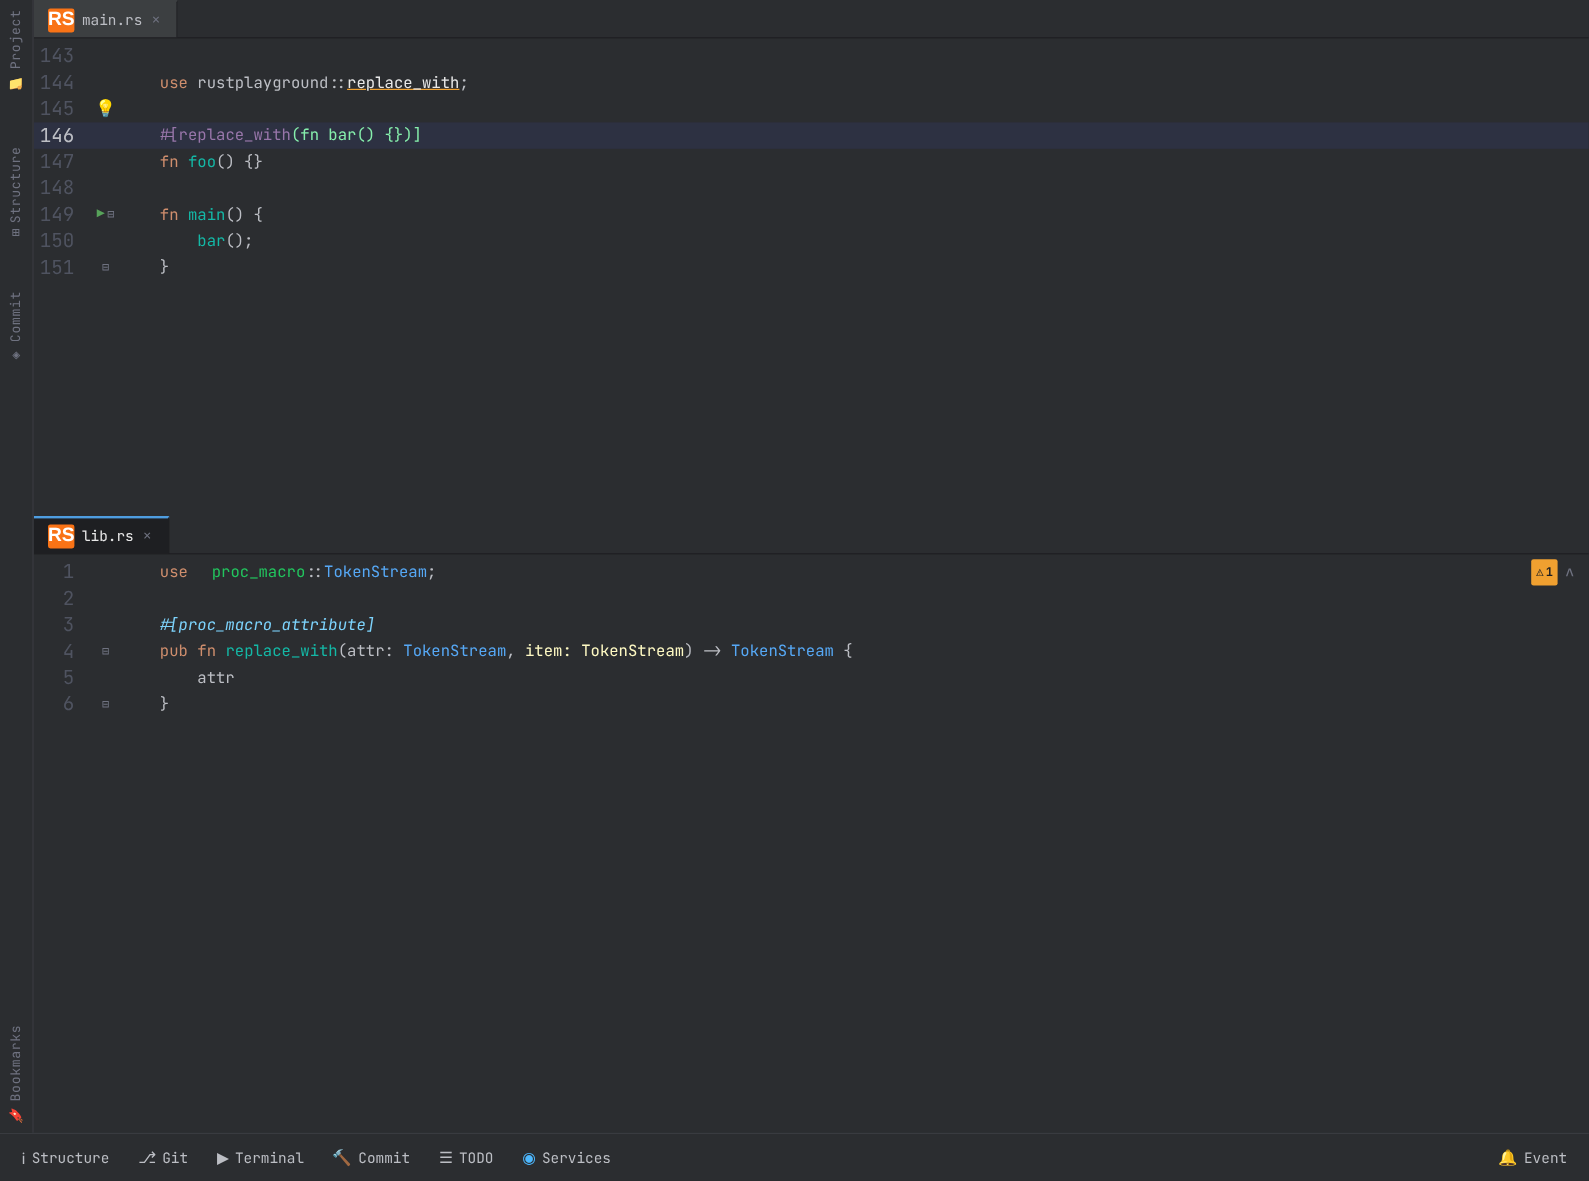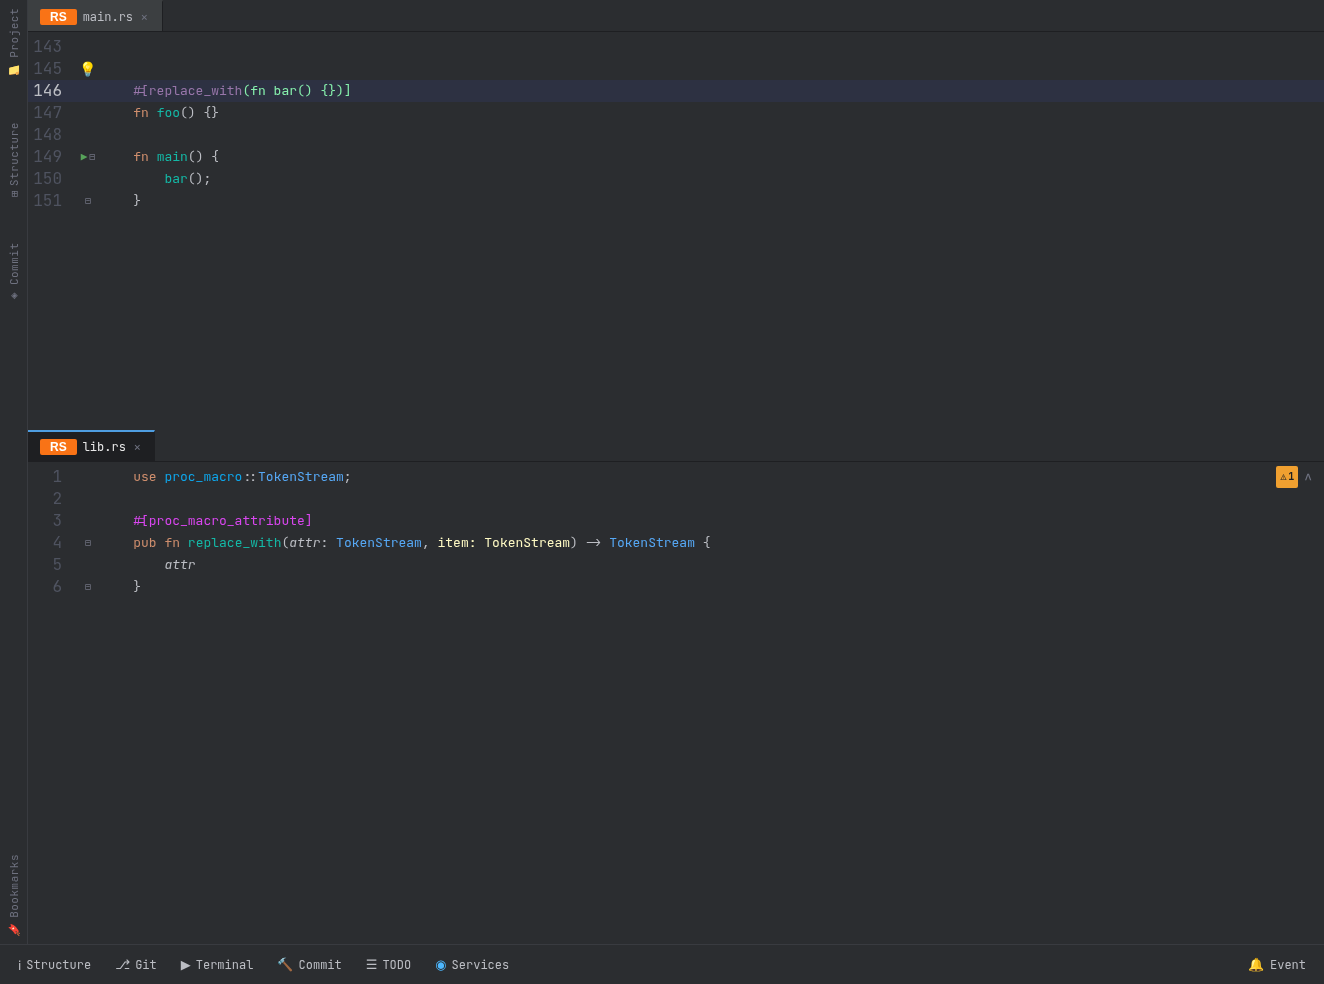--- a/index.html
+++ b/index.html
@@ -85,25 +85,25 @@
 
     .tab-close {
       font-size: 11px;
       color: #6f7280;
       cursor: pointer;
       border-radius: 2px;
       padding: 1px 2px;
     }
 
     .tab-icon {
-      font-size: 12px;
+      font-size: 16px;
       background: #f97316;
       color: white;
       border-radius: 2px;
-      padding: 1px 10px;
+      padding: 1px 0;
       font-weight: bold;
       font-family: sans-serif;
     }
 
     .code-area {
       flex: 1;
       overflow: auto;
       padding: 4px 0;
     }
 
@@ -147,21 +147,21 @@
       flex: 1;
       padding-left: 4px;
       white-space: pre;
     }
 
     
     .kw { color: #cf8e6d; }
     .func { color: #14b8a6; } 
     .type { color: #56a8f5; }
     .op { color: #bcbec4; }
-    .param { color: #bcbec4; font-style: italic; }
+    .param { color: #bcbec4; }
     .light-bulb { color: #f0c040; font-size: 14px; }
     .highlight-line { background: #2d3142; }
 
     .pane-divider-tab-bar {
       background: #2b2d30;
       display: flex;
       align-items: stretch;
       height: 32px;
       flex-shrink: 0;
       border-bottom: 1px solid #1e1f22;
@@ -273,20 +273,25 @@
     </div>
 
     <div class="code-area">
 
       <div class="code-line">
         <span class="line-num">143</span>
         <span class="line-gutter"></span>
         <span class="line-content"></span>
       </div>
 
+      <div class="code-line">
+        <span class="line-num">144</span>
+        <span class="line-gutter"></span>
+        <span class="line-content">    <span class="kw">use</span> <span style="color:#bcbec4;">rustplayground</span><span class="op">::</span><span style="color:#e8e8e8;text-decoration:underline;text-decoration-color:#f0a030;">replace_with</span><span class="op">;</span></span>
+      </div>
 
       <div class="code-line">
         <span class="line-num">145</span>
         <span class="line-gutter">
           <span class="light-bulb" title="Show context actions">💡</span>
         </span>
         <span class="line-content"></span>
       </div>
 
       <div class="code-line highlight-line">
@@ -342,41 +347,41 @@
         <span class="tab-close">✕</span>
       </div>
     </div>
 
     <div class="code-area">
 
       <div class="code-line">
         <span class="line-num">1</span>
         <span class="line-gutter"></span>
         <span class="line-content" style="flex:1;display:flex;align-items:center;">
-          <span>    <span class="kw">use</span> <span style="color:#0ea5e9;">proc_macro</span><span class="op">::</span><span class="type">TokenStream</span><span class="op">;</span></span>
+          <span>    <span class="kw">use</span> <span style="color:#22c55e;margin-left:12px;">proc_macro</span><span class="op">::</span><span class="type">TokenStream</span><span class="op">;</span></span>
           <span class="line-end-section">
             <span class="warning-badge">
               <span>⚠</span>
               <span>1</span>
             </span>
             <span class="chevron-icon">∧</span>
           </span>
         </span>
       </div>
 
       <div class="code-line">
         <span class="line-num">2</span>
         <span class="line-gutter"></span>
         <span class="line-content"></span>
       </div>
 
       <div class="code-line">
         <span class="line-num">3</span>
         <span class="line-gutter"></span>
-        <span class="line-content">    <span style="color:#d946ef;">#[proc_macro_attribute]</span></span>
+        <span class="line-content">    <span style="color:#7dd3fc;font-style:italic;">#[proc_macro_attribute]</span></span>
       </div>
 
       <div class="code-line">
         <span class="line-num">4</span>
         <span class="line-gutter">
           <span class="fold-icon">⊟</span>
         </span>
         <span class="line-content">    <span class="kw">pub</span> <span class="kw">fn</span> <span class="func">replace_with</span><span class="op">(</span><span class="param">attr</span><span class="op">: </span><span class="type">TokenStream</span><span class="op">, </span><span class="gray-dimmed">item: TokenStream</span><span class="op">) -&gt; </span><span class="type">TokenStream</span> <span class="op">{</span></span>
       </div>
 

